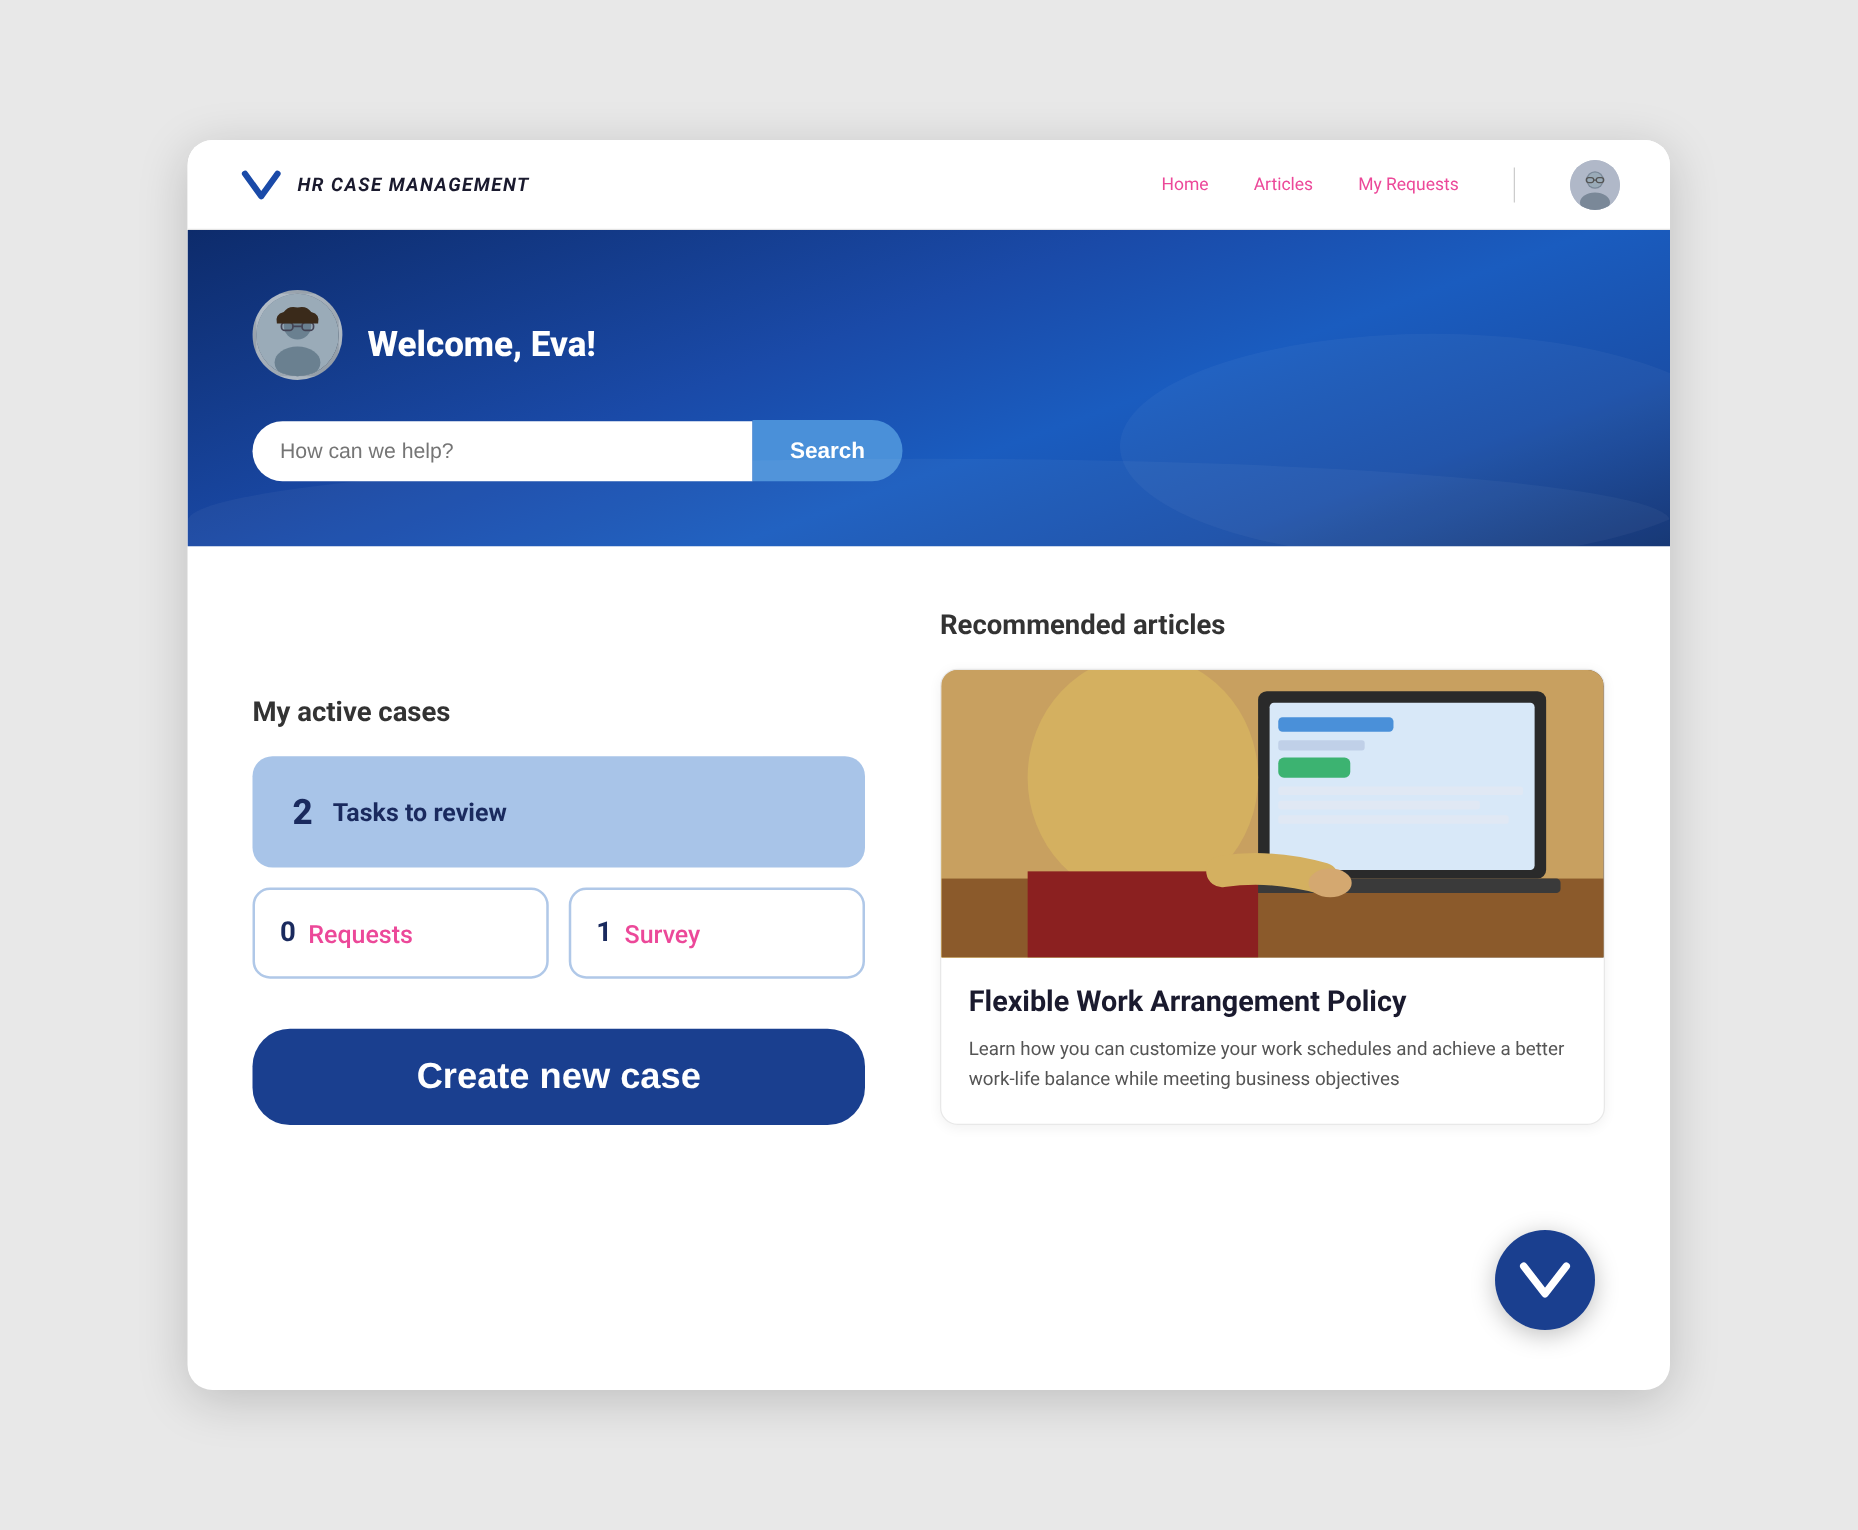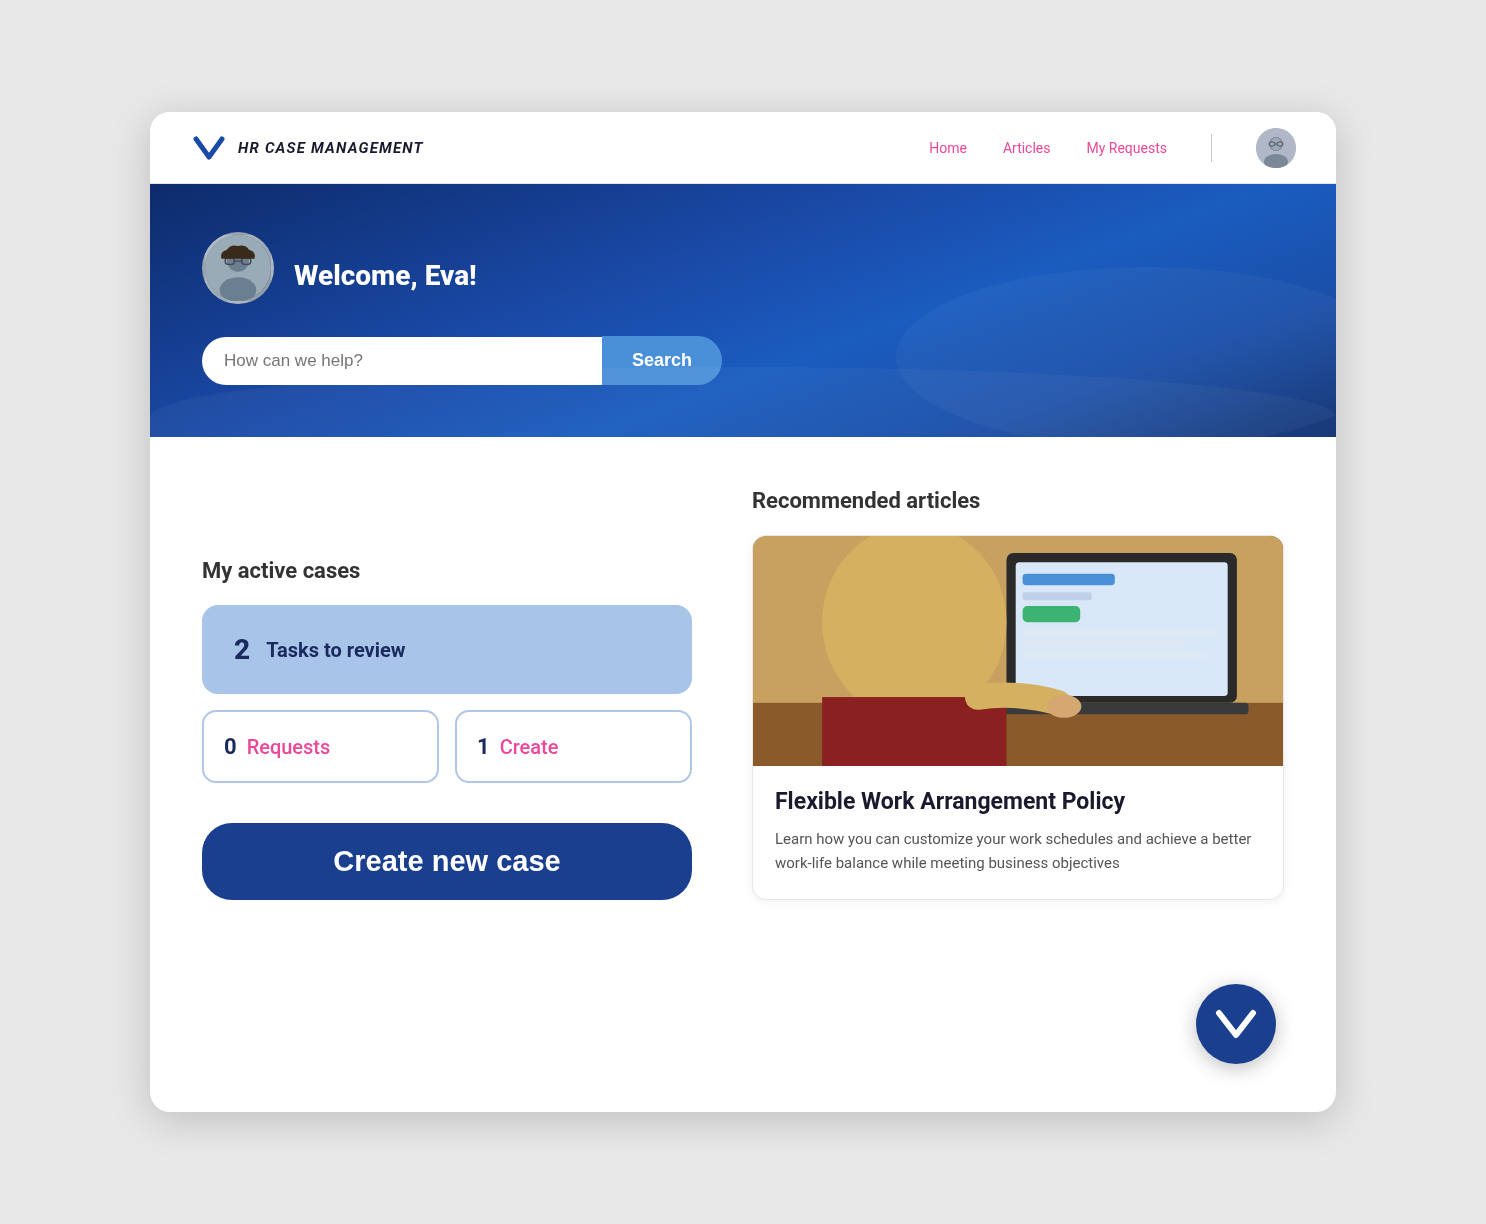--- a/index.html
+++ b/index.html
@@ -385,21 +385,21 @@
         <span class="tasks-label">Tasks to review</span>
       </div>
 
       <div class="small-cards-row">
         <div class="small-card">
           <span class="small-card-number">0</span>
           <span class="small-card-label">Requests</span>
         </div>
         <div class="small-card">
           <span class="small-card-number">1</span>
-          <span class="small-card-label">Create</span>
+          <span class="small-card-label">Survey</span>
         </div>
       </div>
 
       <button class="create-btn">Create new case</button>
     </div>
 
     <div class="right-col">
       <h2 class="section-title">Recommended articles</h2>
 
       <div class="article-card">

